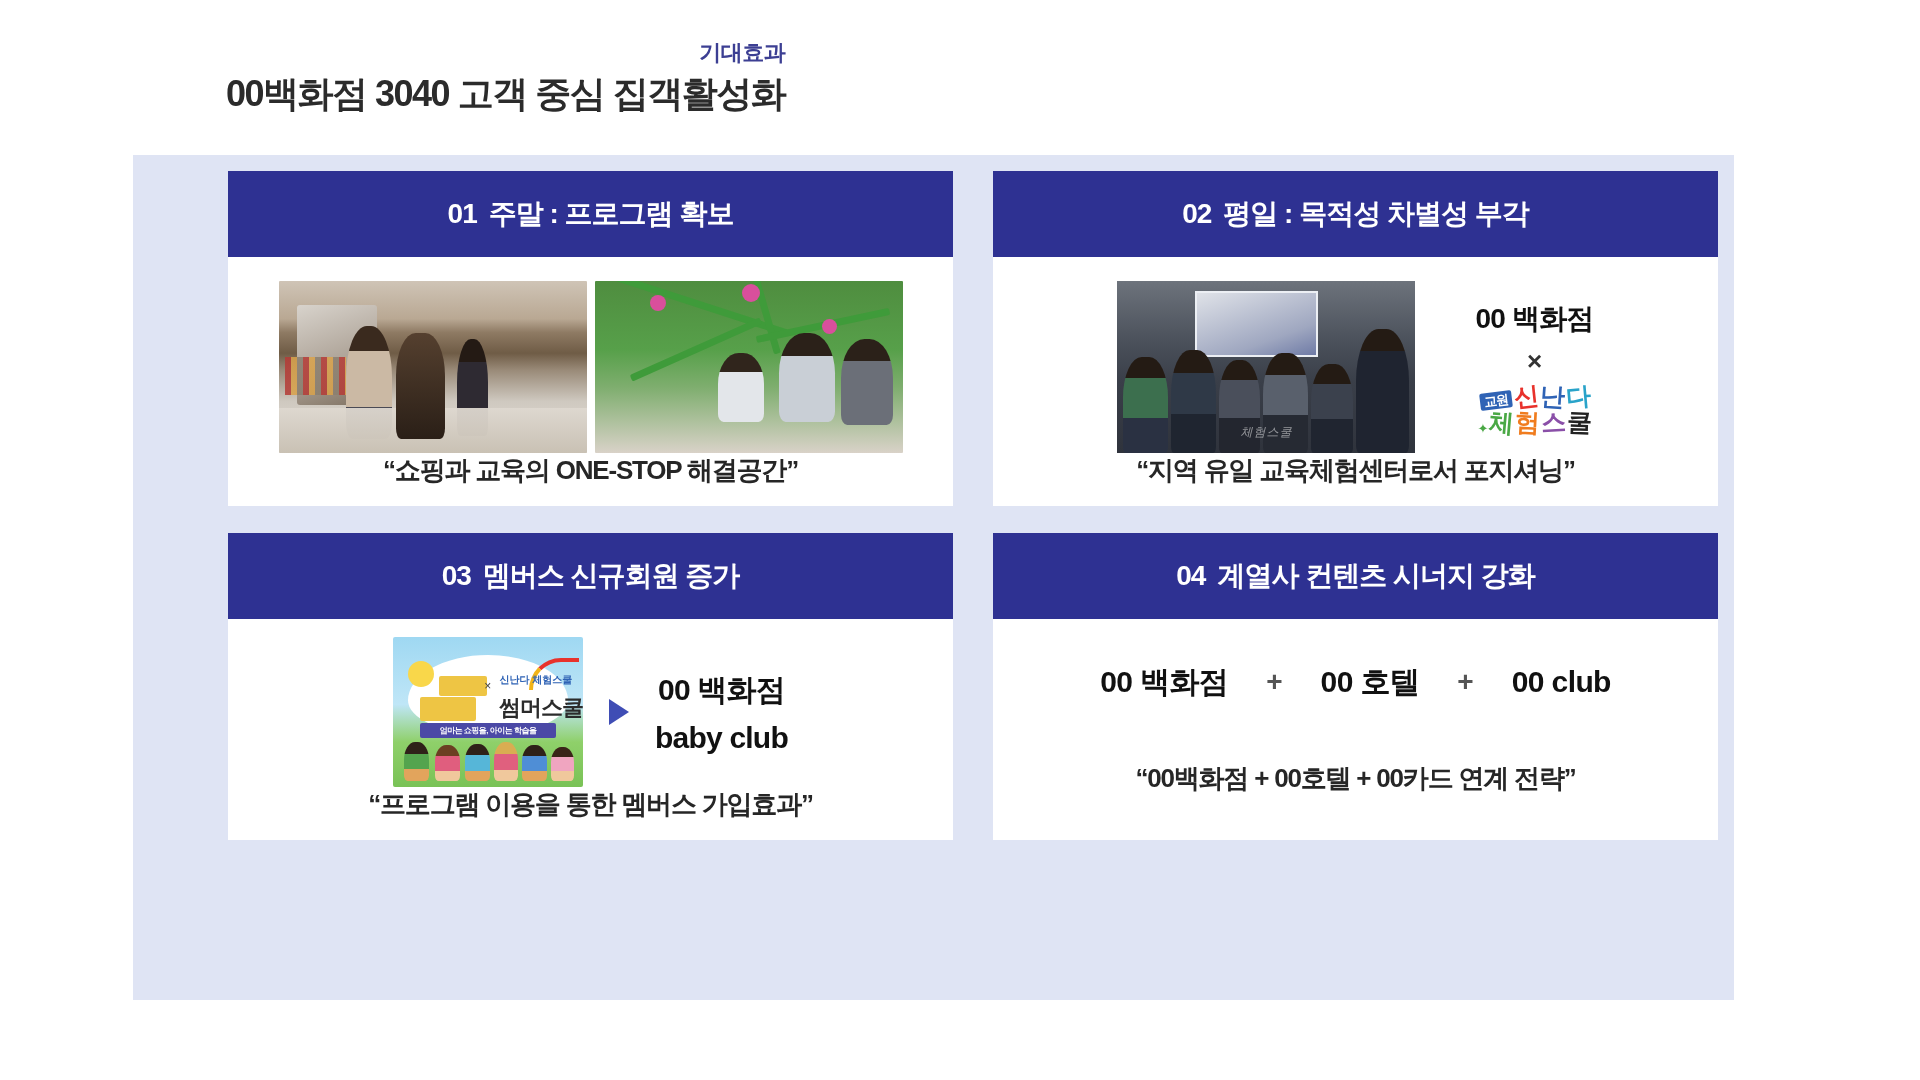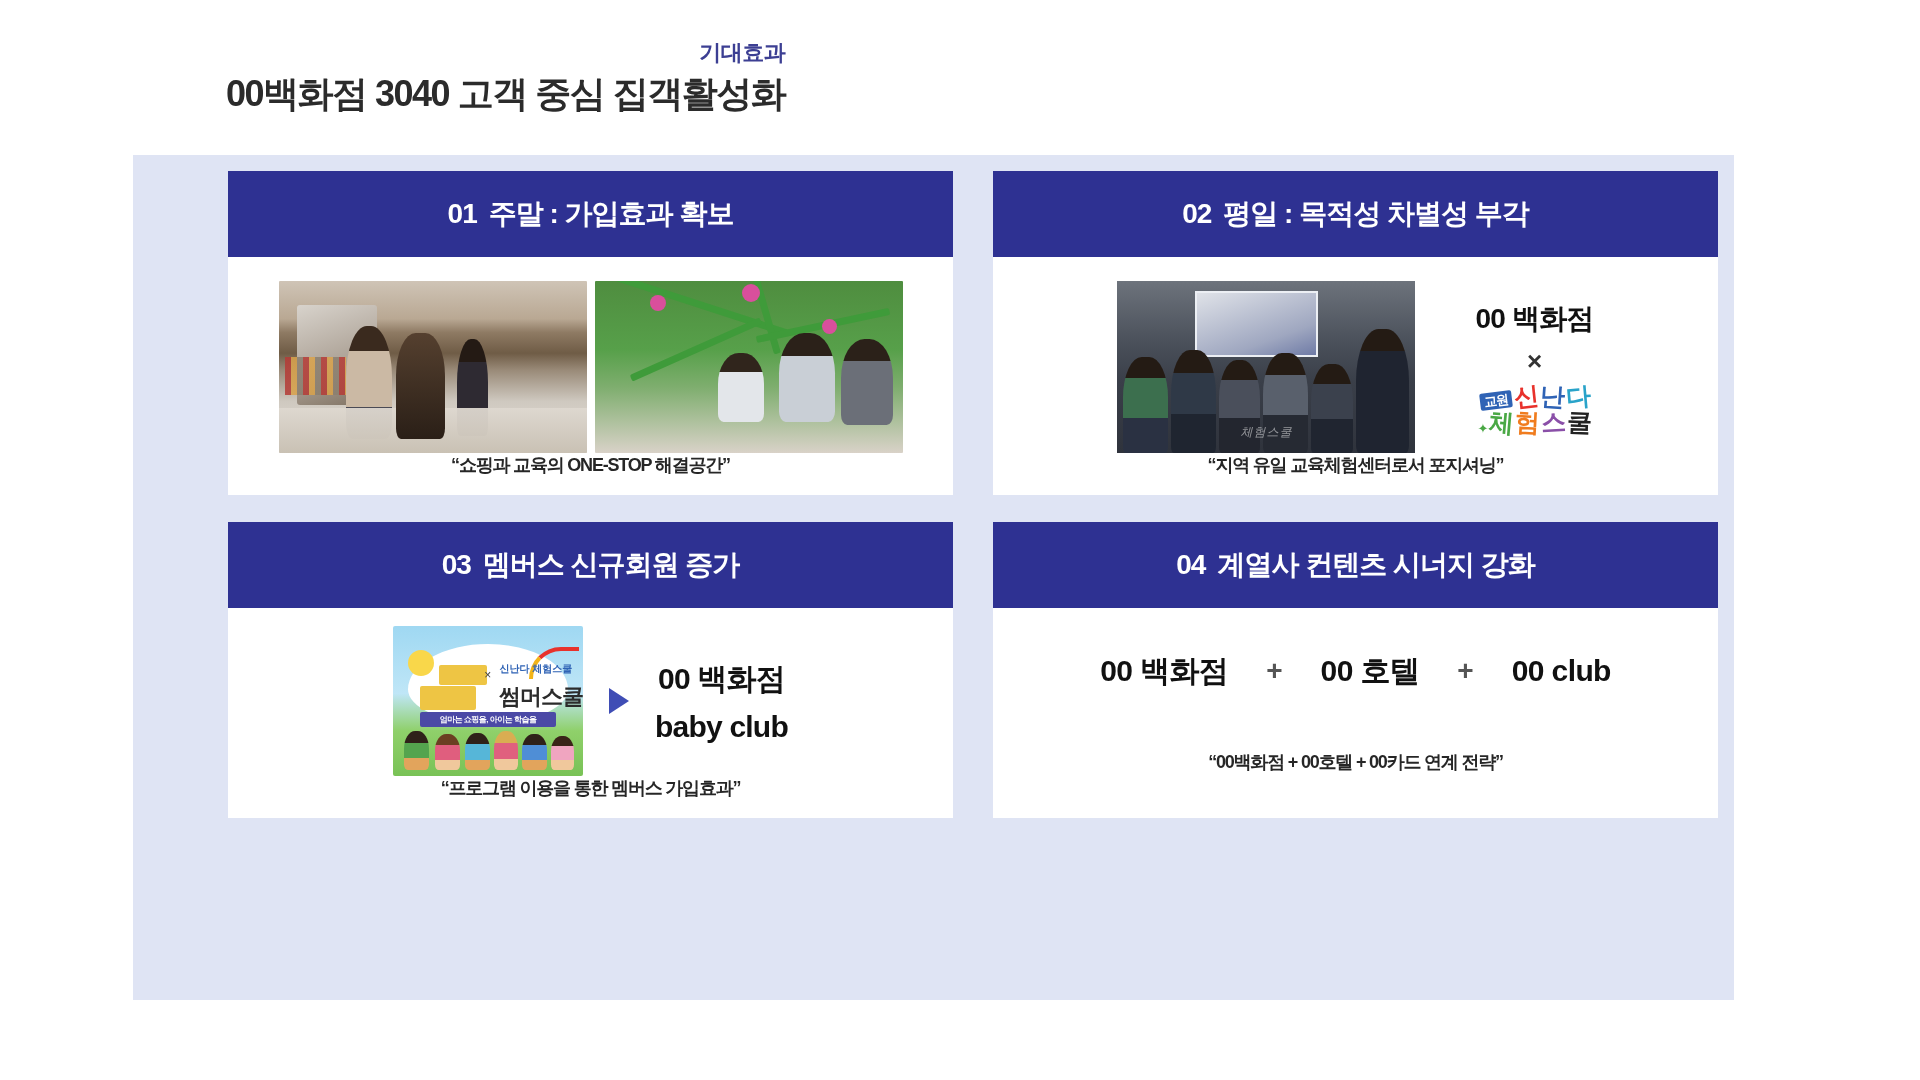--- a/index.html
+++ b/index.html
@@ -87,21 +87,21 @@
     flex: 1;
     display: flex;
     flex-direction: column;
     align-items: center;
     justify-content: center;
     padding: 16px 10px 18px 10px;
     box-sizing: border-box;
   }
 
   .card-caption {
-    font-size: 18px;
+    font-size: 26px;
     font-weight: bold;
     color: #262626;
     letter-spacing: -1.2px;
     text-align: center;
     white-space: nowrap;
   }
   .card-caption .underline {
     text-underline-offset: 3px;
   }
 
@@ -378,21 +378,21 @@
   <div class="eyebrow">기대효과</div>
   <div class="slide-title">00백화점 3040 고객 중심 집객활성화</div>
 </div>
 
 <div class="board">
   <div class="grid">
 
     <div class="card">
       <div class="card-header">
         <span class="num">01</span>
-        <span>주말 : 가입효과 확보</span>
+        <span>주말 : 프로그램 확보</span>
       </div>
       <div class="card-body c1-body">
         <div class="photo-row">
           <div class="photo photo-store">
             <div class="ps-goods"></div>
             <div class="ps-person"></div>
             <div class="ps-person2"></div>
             <div class="ps-counter"></div>
           </div>
           <div class="photo photo-kids">

